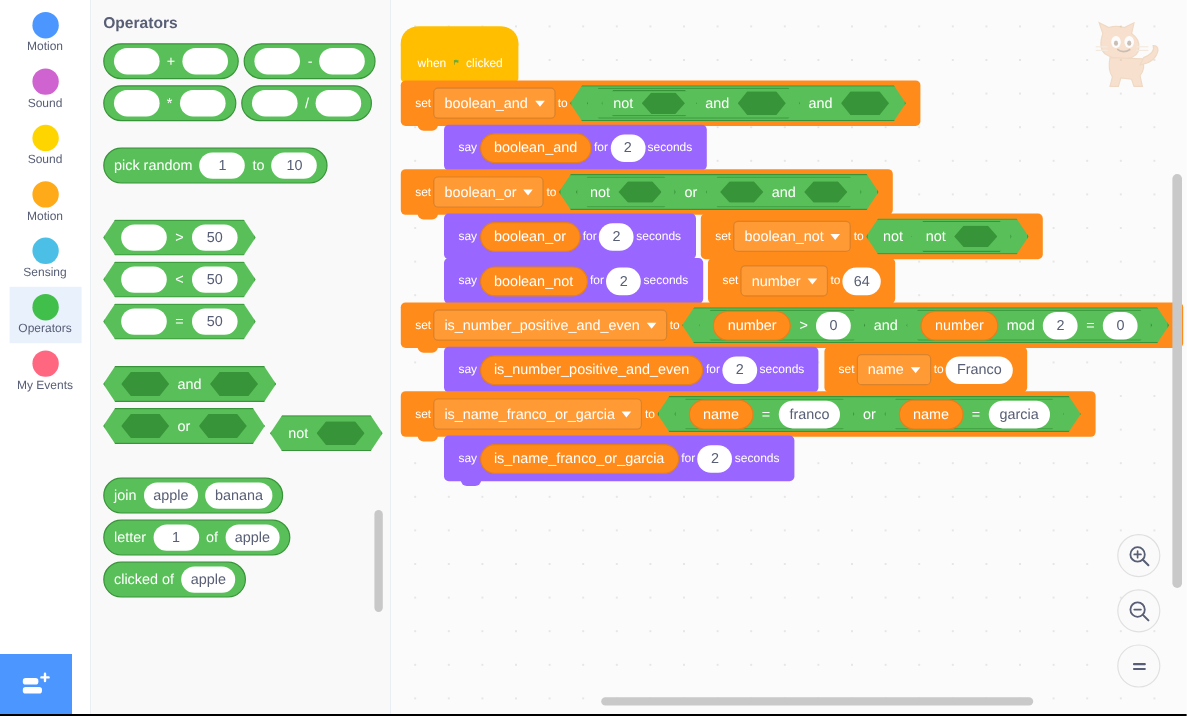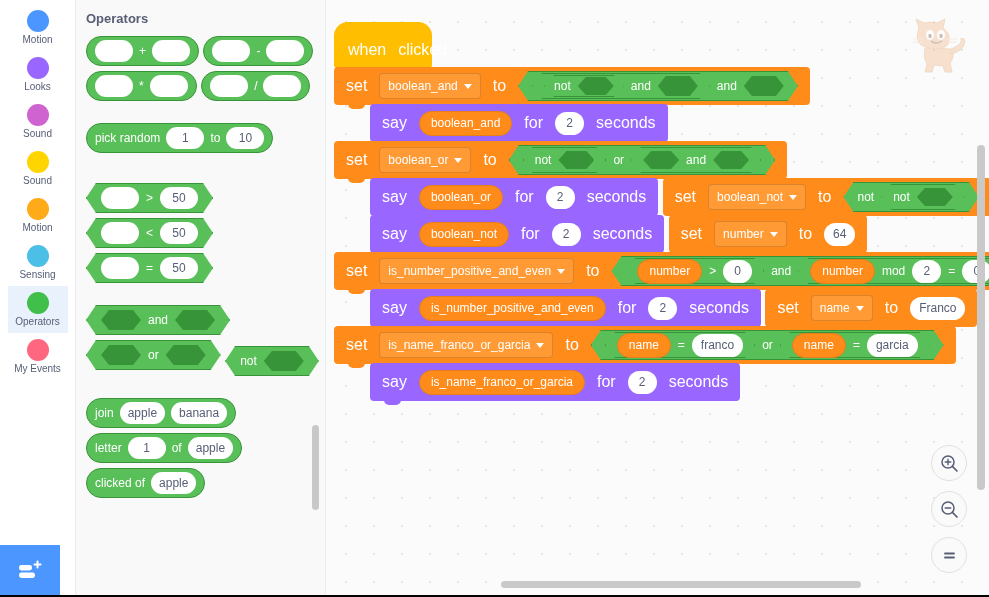--- a/index.html
+++ b/index.html
@@ -88,31 +88,31 @@
     background: #ffbf00; border-radius: 14px 14px 3px 3px; height: 46px;
     padding: 0 13px 0 14px; display: flex; align-items: flex-end; gap: 6px;
     padding-bottom: 9px; width: 98px; position: relative;
   }
   .hat::before {
     content: ""; position: absolute; left: 0; top: 0; width: 100%; height: 16px;
     background: #ffbf00; border-radius: 48px 48px 0 0;
   }
   .hat > * { position: relative; z-index: 2; }
   .stack {
-    height: 38px; display: inline-flex; align-items: center; gap: 12px;
+    height: 38px; display: inline-flex; align-items: center; gap: 2px;
     padding: 0 12px; border-radius: 4px; position: relative;
     margin-top: -1px; cursor: pointer;
   }
   .stack.set { background: #ff8c1a; }
   .stack.say { background: #9966ff; margin-left: 36px; }
   .stack::after {
     content: ""; position: absolute; left: 14px; bottom: -4px;
     width: 17px; height: 5px; border-radius: 0 0 5px 5px; background: inherit;
   }
-  .lbl { color: #fff; font-size: 16px; white-space: nowrap; }
+  .lbl { color: #fff; font-size: 10px; white-space: nowrap; }
 
   .dropdown {
     background: rgba(255,255,255,0.12); border: 1px solid rgba(0,0,0,0.15);
     border-radius: 4px; height: 26px; padding: 0 8px;
     display: inline-flex; align-items: center; gap: 6px; color: #fff; font-size: 12px;
     cursor: pointer; white-space: nowrap;
   }
   .caret {
     width: 0; height: 0; border-left: 4px solid transparent; border-right: 4px solid transparent;
     border-top: 5px solid #fff;
@@ -163,24 +163,20 @@
 </style>
 </head>
 <body>
 
 <div class="app">
 
   <div class="cat-bar">
     <div class="cat">
       <span class="cat-dot" style="background:#4c97ff"></span>
       <span class="cat-label">Motion</span>
-    </div>
-    <div class="cat">
-      <span class="cat-dot" style="background:#9966ff"></span>
-      <span class="cat-label">Looks</span>
     </div>
     <div class="cat">
       <span class="cat-dot" style="background:#cf63cf"></span>
       <span class="cat-label">Sound</span>
     </div>
     <div class="cat">
       <span class="cat-dot" style="background:#ffd500"></span>
       <span class="cat-label">Sound</span>
     </div>
     <div class="cat">

